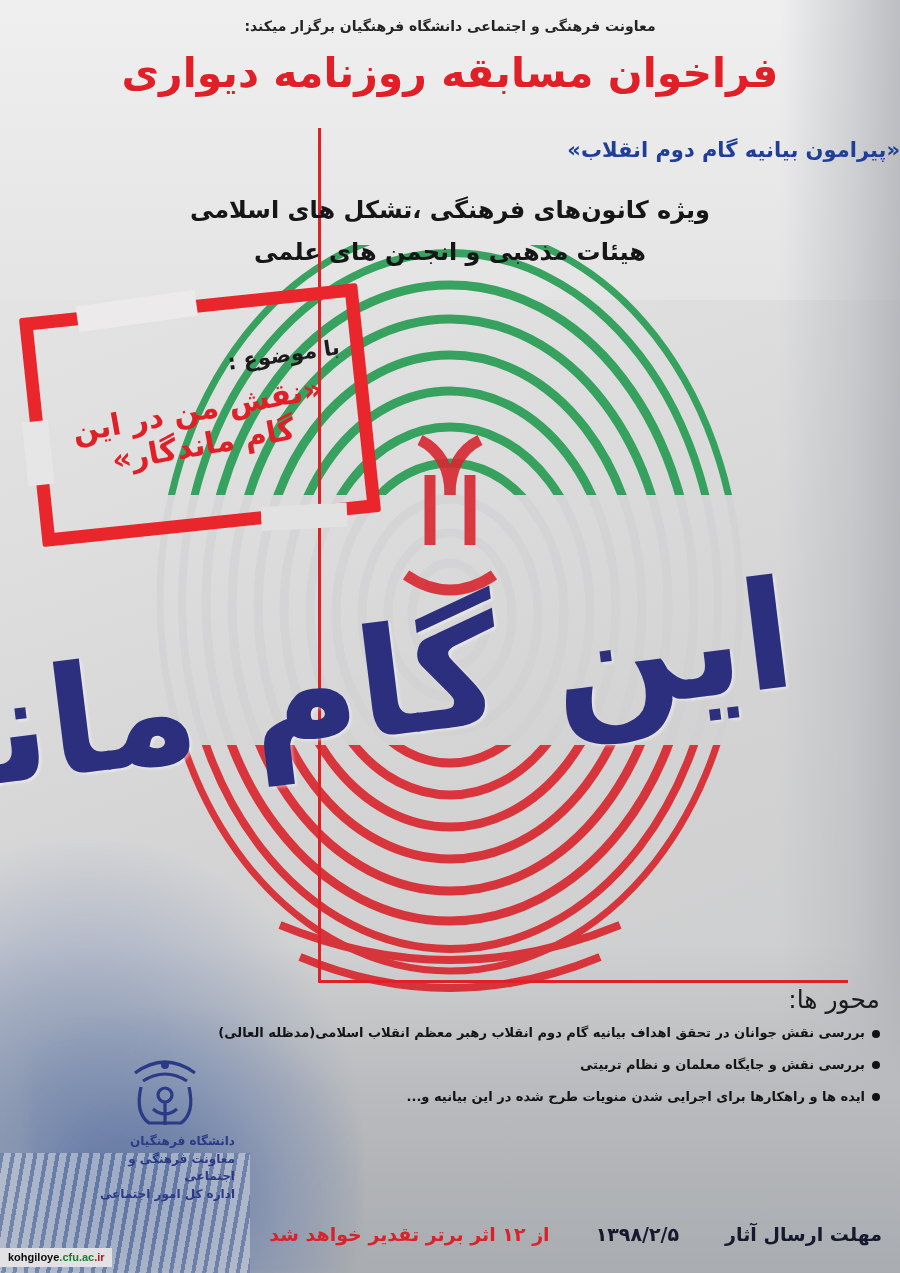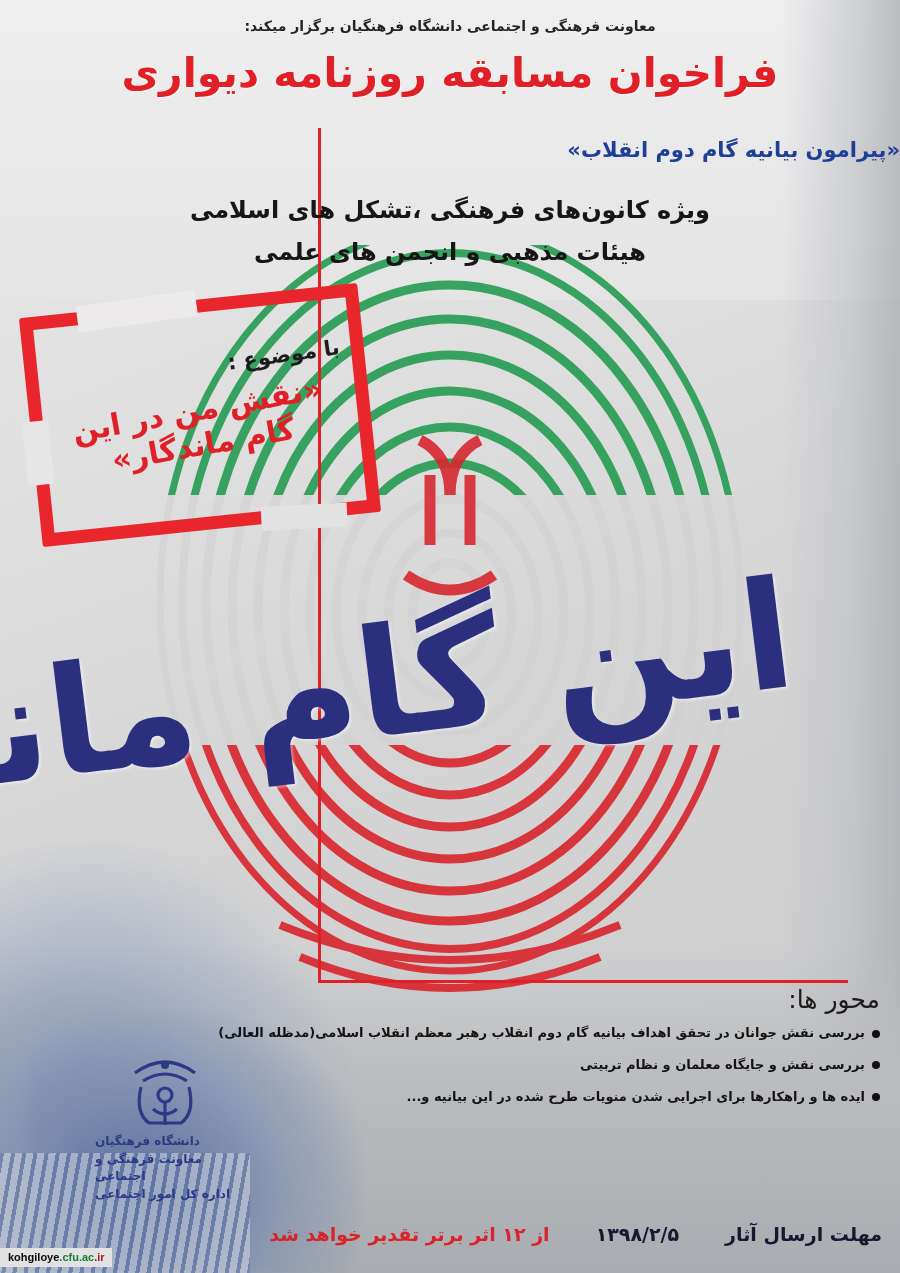--- a/index.html
+++ b/index.html
@@ -261,21 +261,21 @@
   }
   .url-badge .mid { color: #1a7f2e; }
   .url-badge .tail { color: #b4161d; }
 
   
   .logo {
     position: absolute;
     left: 95px;
     bottom: 70px;
     width: 140px;
-    text-align: left;
+    text-align: right;
     color: #2a3a86;
   }
   .logo svg { display: block; margin: 0 auto; }
   .logo-caption {
     font-size: 12px;
     font-weight: bold;
     line-height: 1.45;
     color: #2a3a86;
     margin-top: 2px;
   }

